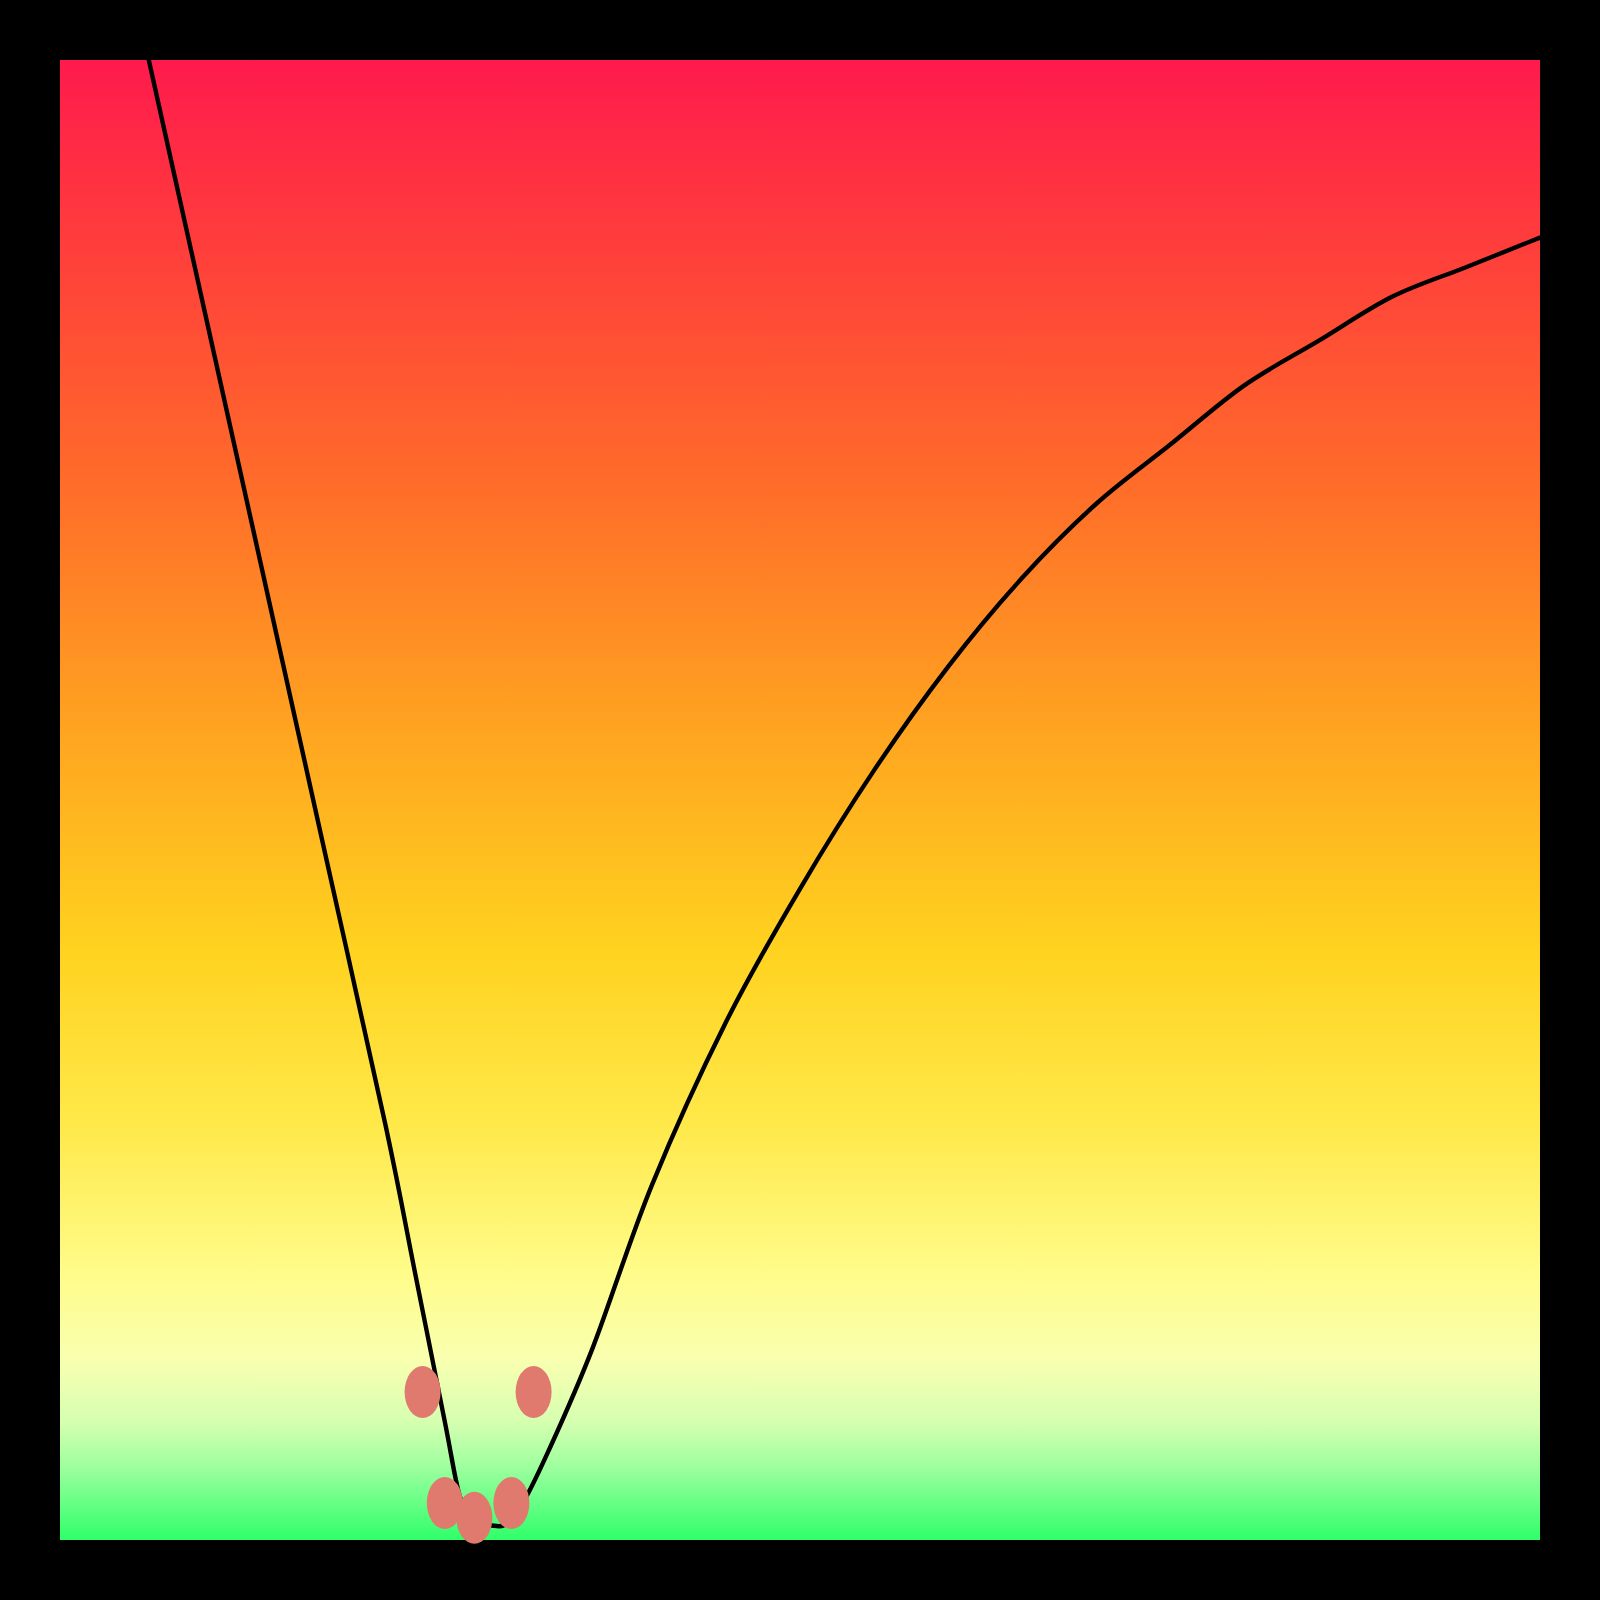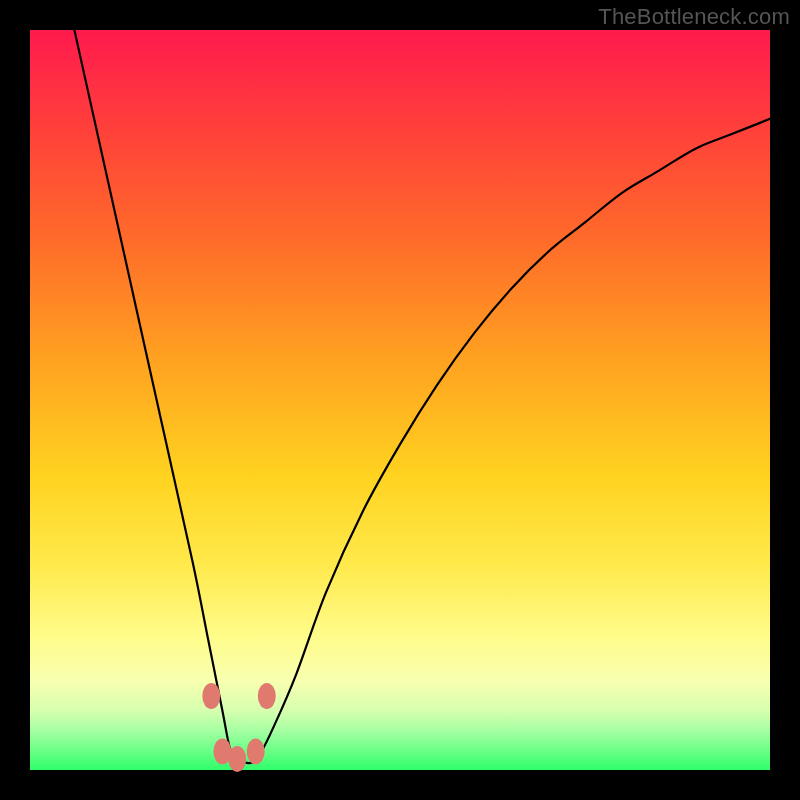--- a/index.html
+++ b/index.html
@@ -56,21 +56,20 @@
   .marker {
     fill: #e07a6e;
     stroke: none;
   }
 </style>
 </head>
 <body>
 
 <div class="frame">
 
-  <div class="watermark">TheBottleneck.com</div>
 
   <div class="plot-area">
     <svg class="curve" viewBox="0 0 740 740" preserveAspectRatio="none">
       <path id="curve-path" fill="none" stroke="#000" stroke-width="2.2" stroke-linecap="round" stroke-linejoin="round" d="M 44.4 0 C 49.33333333333333 22.200000000000006, 64.13333333333333 88.80000000000004, 74 133.20000000000005 C 83.86666666666667 177.60000000000005, 93.73333333333335 222, 103.60000000000001 266.4 C 113.46666666666667 310.79999999999995, 123.33333333333331 355.2, 133.2 399.59999999999997 C 143.06666666666666 443.99999999999994, 155.4 498.26666666666665, 162.8 532.8 C 170.20000000000002 567.3333333333333, 172.66666666666666 582.1333333333333, 177.6 606.8 C 182.53333333333333 631.4666666666666, 188.7 662.3, 192.4 680.8 C 196.10000000000002 699.3, 197.33333333333334 709.1666666666666, 199.8 717.8 C 202.26666666666668 726.4333333333333, 204.73333333333335 730.1333333333333, 207.20000000000002 732.6 C 209.66666666666669 735.0666666666667, 212.13333333333333 732.6, 214.6 732.6 C 217.06666666666666 732.6, 219.53333333333333 733.8333333333334, 222 732.6 C 224.46666666666667 731.3666666666667, 225.7 731.3666666666667, 229.4 725.2 C 233.10000000000002 719.0333333333334, 238.03333333333336 709.1666666666667, 244.20000000000002 695.6 C 250.36666666666667 682.0333333333333, 257.76666666666665 666, 266.4 643.8 C 275.0333333333333 621.5999999999999, 284.9 589.5333333333333, 296 562.4 C 307.1 535.2666666666667, 320.6666666666667 505.6666666666667, 333 481 C 345.3333333333333 456.3333333333333, 357.66666666666663 435.3666666666667, 370 414.4 C 382.33333333333337 393.4333333333333, 394.66666666666674 373.7, 407.00000000000006 355.2 C 419.33333333333337 336.7, 431.6666666666667 319.4333333333334, 444 303.40000000000003 C 456.3333333333333 287.3666666666667, 468.6666666666667 272.56666666666666, 481 259 C 493.3333333333333 245.43333333333334, 505.6666666666667 233.1, 518 222 C 530.3333333333334 210.9, 542.6666666666666 202.26666666666665, 555 192.39999999999998 C 567.3333333333334 182.5333333333333, 579.6666666666666 171.4333333333333, 592 162.79999999999995 C 604.3333333333334 154.1666666666666, 616.6666666666666 147.99999999999991, 629 140.5999999999999 C 641.3333333333334 133.1999999999999, 653.6666666666666 124.56666666666662, 666 118.39999999999998 C 678.3333333333334 112.23333333333333, 690.6666666666666 108.53333333333336, 703 103.60000000000002 C 715.3333333333334 98.66666666666669, 733.8333333333334 91.26666666666664, 740 88.79999999999995"></path>
       <g id="markers">
           <ellipse class="marker" cx="181.29999999999998" cy="666" rx="9" ry="13"></ellipse>
           <ellipse class="marker" cx="236.8" cy="666" rx="9" ry="13"></ellipse>
           <ellipse class="marker" cx="192.4" cy="721.5" rx="9" ry="13"></ellipse>
           <ellipse class="marker" cx="207.20000000000002" cy="728.9" rx="9" ry="13"></ellipse>
           <ellipse class="marker" cx="225.7" cy="721.5" rx="9" ry="13"></ellipse>

